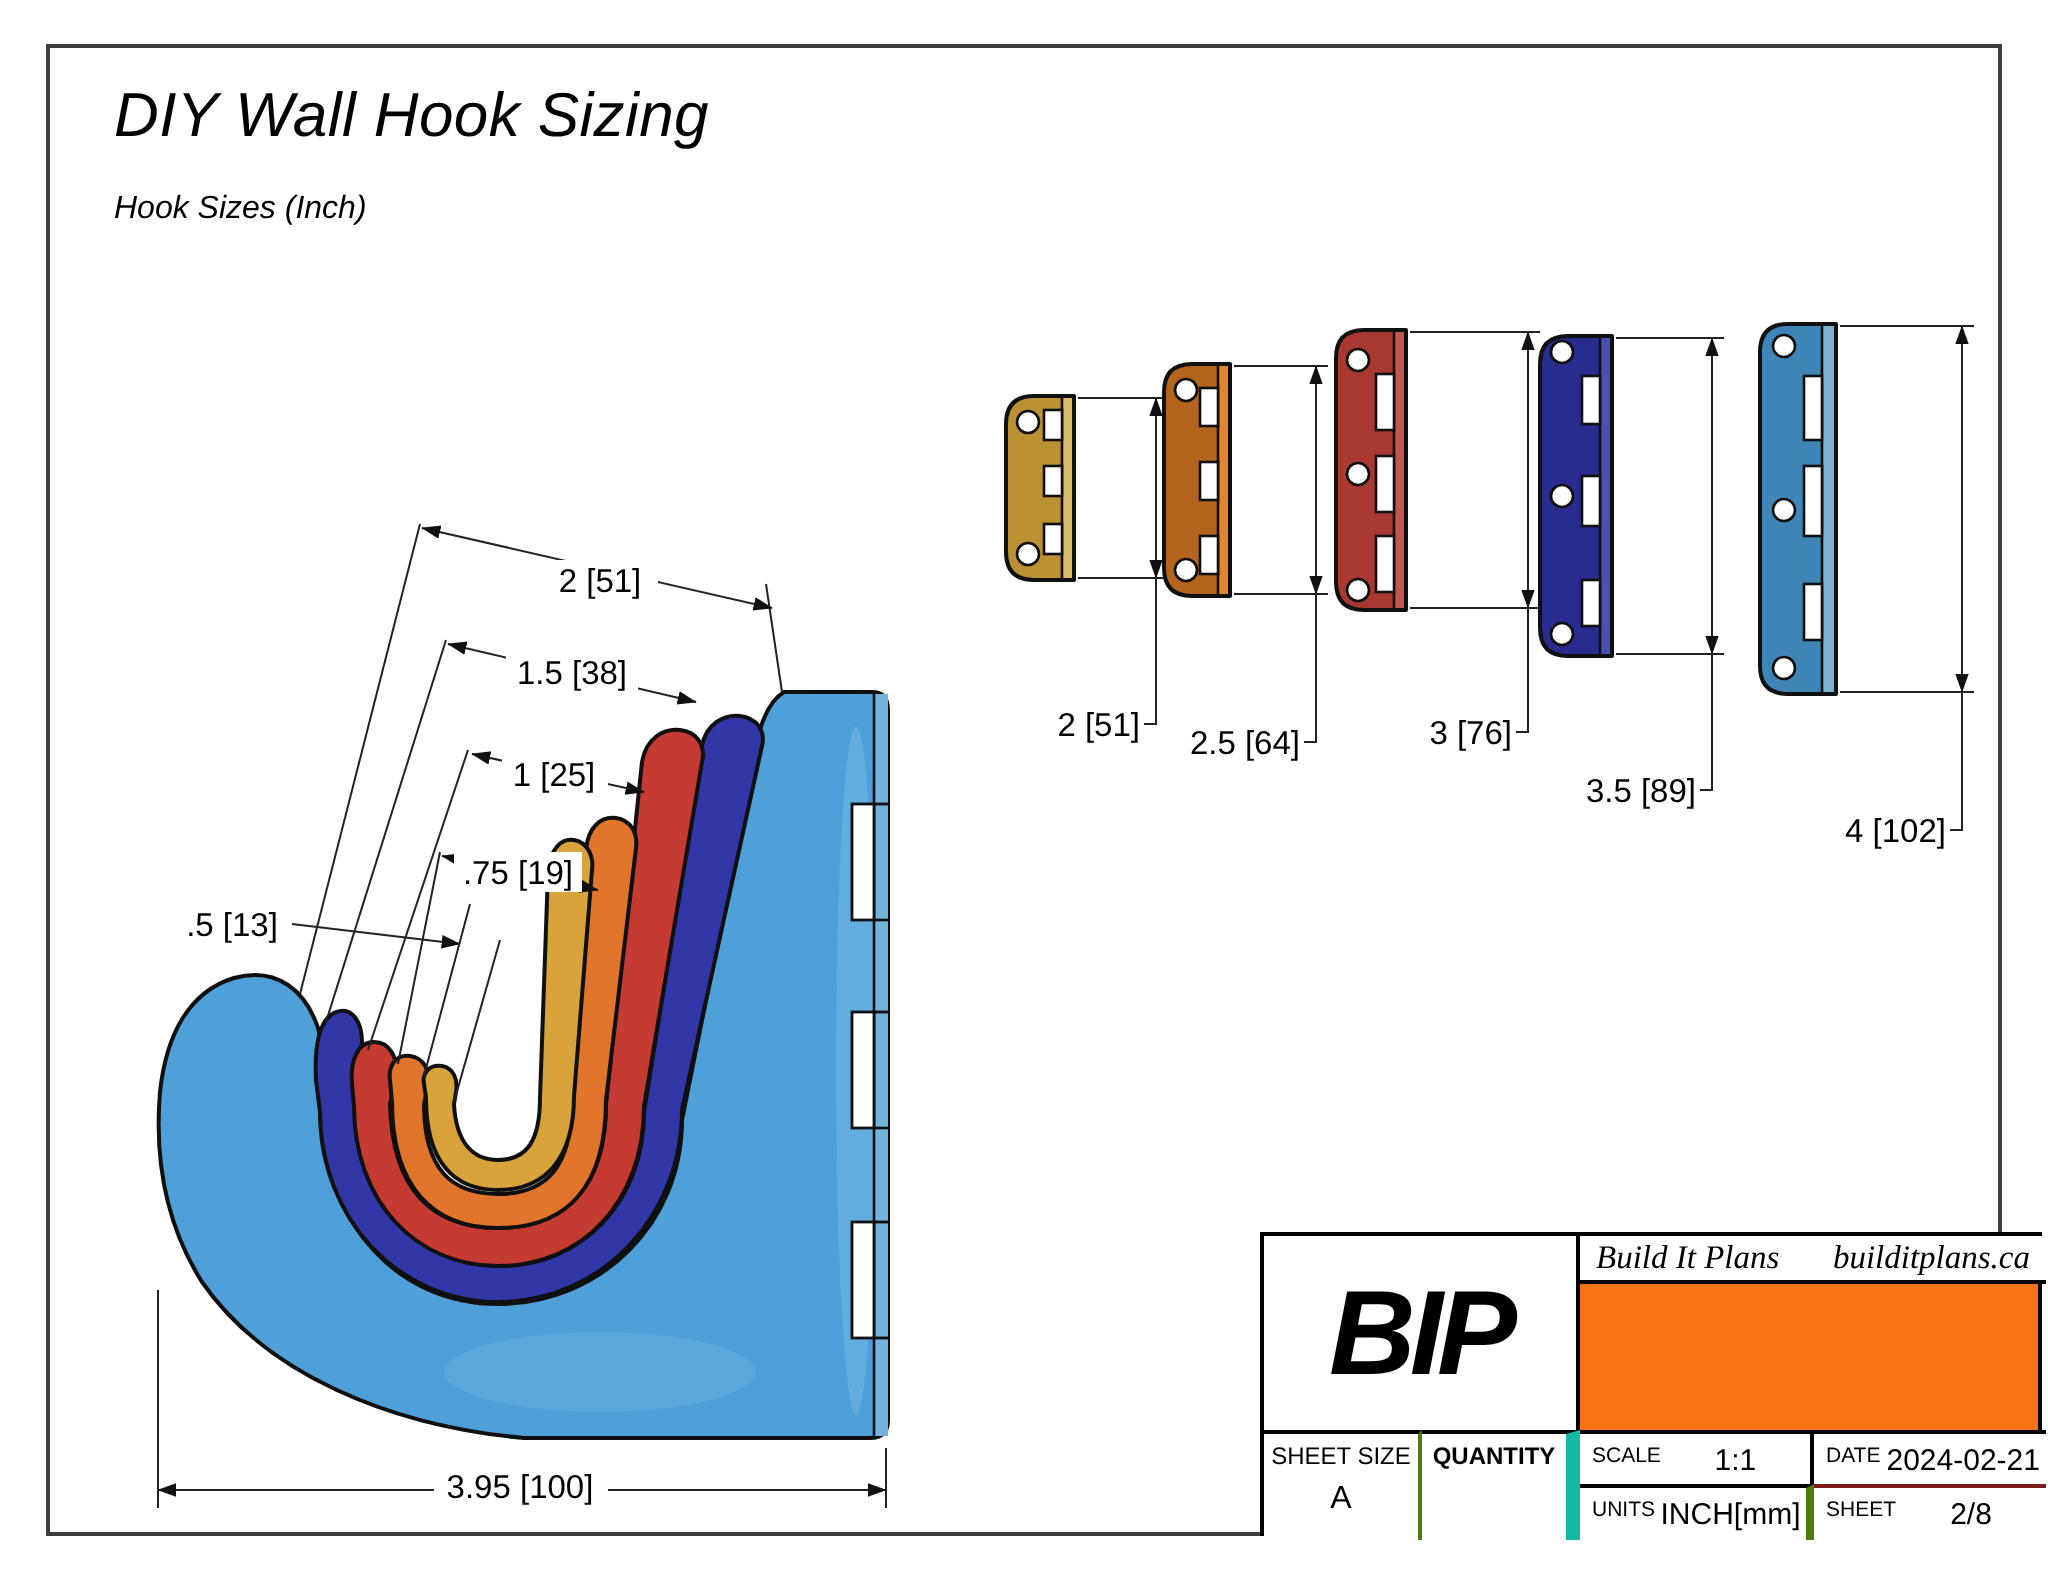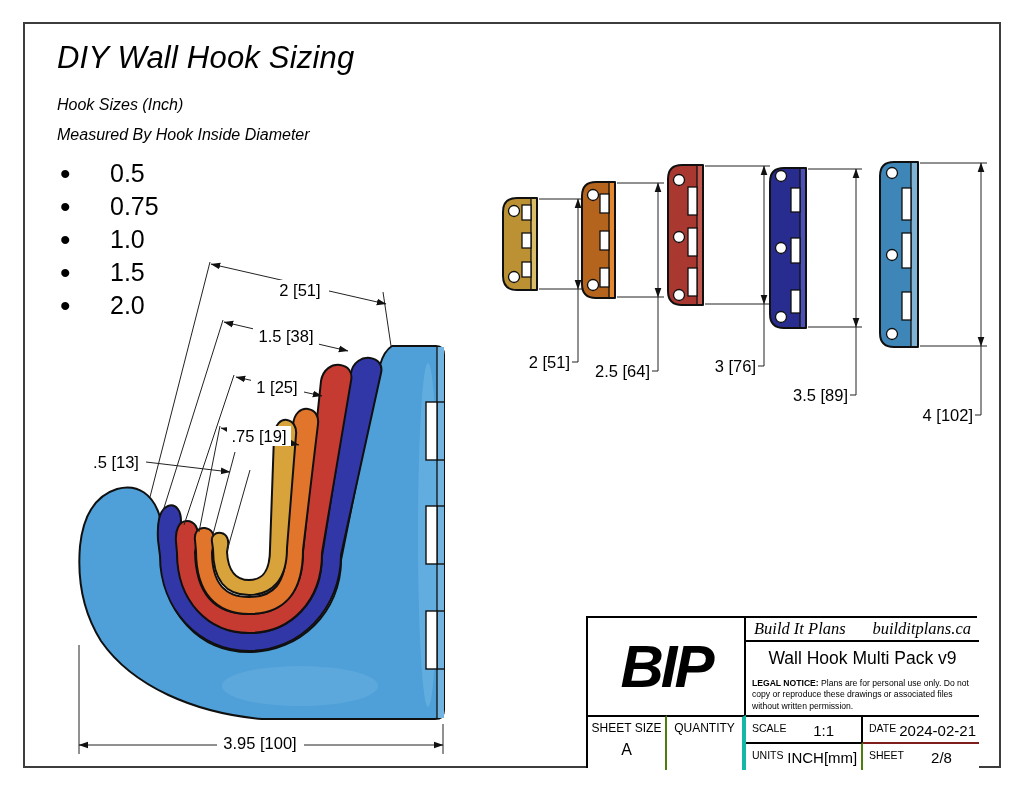--- a/index.html
+++ b/index.html
@@ -15,72 +15,54 @@
   #size-list { position:absolute; left:60px; top:157px; list-style:none; }
   #size-list li { display:flex; align-items:center; height:33px; font-size:25px; }
   #size-list li::before { content:"\2022"; font-size:30px; width:50px; }
   
   #drawing { position:absolute; left:0; top:0; }
   .dim { font:16.5px "Liberation Sans", sans-serif; fill:#000; }
   .dimline { stroke:#222; stroke-width:1; fill:none; }
   .shape { stroke:#101010; stroke-width:2; stroke-linejoin:round; }
   .thin { stroke:#101010; stroke-width:1.3; }
   
-  #title-block { position:absolute; left:586px; top:616px; width:391px; height:152px;
+  #title-block { position:absolute; left:630px; top:616px; width:391px; height:152px;
                  border:2px solid #000; background:#f97316; }
   .tb-cell { position:absolute; background:#fff; }
   #cell-bip { left:0; top:0; width:158px; height:97px; border-right:2px solid #000;
               display:flex; align-items:center; justify-content:center; }
   #bip-logo { font-size:60px; font-weight:700; font-style:italic; letter-spacing:-3px; }
   #cell-brand { left:158px; top:0; width:233px; height:24px; border-bottom:2px solid #000;
                 display:flex; justify-content:space-between; align-items:center; padding:0 8px;
                 font-style:italic; font-size:16.5px;font-family:Liberation Serif, serif; }
   #cell-product { left:158px; top:24px; width:233px; height:73px; }
   #product-name { text-align:center; padding-top:6px; font-size:17.5px; }
   #legal { position:absolute; left:6px; right:3px; bottom:3px; font-size:8.6px; line-height:1.32; }
   #legal b { font-weight:700; }
   #cell-sheetsize { left:0; top:97px; width:79px; height:55px; border-top:2px solid #000; border-right:2px solid #4d7c0f; text-align:center; }
-  #cell-qty { left:79px; top:97px; width:79px; height:55px; border-top:2px solid #000; border-right:4px solid #14b8a6; text-align:center; }
+  #cell-qty { left:79px; top:97px; width:79px; height:55px; border-top:2px solid #000; border-right:7px solid #14b8a6; text-align:center;font-weight:bold; }
   #cell-scale { left:158px; top:97px; width:117px; height:27px; border-top:2px solid #000; border-right:2px solid #000; }
   #cell-date  { left:275px; top:97px; width:116px; height:27px; border-top:2px solid #000; }
-  #cell-units { left:158px; top:124px; width:117px; height:28px; border-top:2px solid #000; border-right:2px solid #4d7c0f; }
+  #cell-units { left:158px; top:124px; width:117px; height:28px; border-top:2px solid #000; border-right:4px solid #4d7c0f; }
   #cell-sheetno { left:275px; top:124px; width:116px; height:28px; border-top:2px solid #7f1d1d; }
   .tb-label { font-size:12px; padding-top:4px; }
   .tb-label-sm { font-size:10.5px; padding:5px 0 0 6px; white-space:nowrap; }
   .tb-value { font-size:16px; padding-top:6px; }
   .tb-row { display:flex; align-items:flex-start; height:100%; }
   .tb-row .tb-val { flex:1; text-align:center; font-size:15px; padding-top:5px; white-space:nowrap; }
 </style>
 </head>
 <body>
 
 <div id="sheet">
   <div id="page-border"></div>
 
   <div id="doc-title">DIY Wall Hook Sizing</div>
   <div class="subtitle" id="subtitle1">Hook Sizes (Inch)</div>
-  <div class="subtitle" id="subtitle2">Measured By Hook Inside Diameter</div>
-
-  <ul id="size-list">
-    <li>
-        <span>0.5</span>
-      </li>
-    <li>
-        <span>0.75</span>
-      </li>
-    <li>
-        <span>1.0</span>
-      </li>
-    <li>
-        <span>1.5</span>
-      </li>
-    <li>
-        <span>2.0</span>
-      </li>
-  </ul>
+
 
   <svg id="drawing" width="1024" height="791" viewBox="0 0 1024 791">
     <defs>
       <marker id="ah" viewBox="0 0 10 10" refX="9.2" refY="5" markerWidth="10" markerHeight="10" orient="auto-start-reverse">
         <path d="M0,1.6 L9.6,5 L0,8.4 Z" fill="#111"></path>
       </marker>
     </defs>
 
     <g>
 
@@ -269,24 +251,20 @@
   </svg>
 
   <div id="title-block">
     <div class="tb-cell" id="cell-bip">
       <span id="bip-logo">BIP</span>
     </div>
     <div class="tb-cell" id="cell-brand">
       <span>Build It Plans</span>
       <span>builditplans.ca</span>
     </div>
-    <div class="tb-cell" id="cell-product">
-      <div id="product-name">Wall Hook Multi Pack v9</div>
-      <div id="legal"><b>LEGAL NOTICE:</b><span> Plans are for personal use only. Do not copy or reproduce these drawings or associated files without written permission.</span></div>
-    </div>
     <div class="tb-cell" id="cell-sheetsize">
       <div class="tb-label">SHEET SIZE</div>
       <div class="tb-value">A</div>
     </div>
     <div class="tb-cell" id="cell-qty">
       <div class="tb-label">QUANTITY</div>
       <div class="tb-value"></div>
     </div>
     <div class="tb-cell" id="cell-scale">
       <div class="tb-row">

